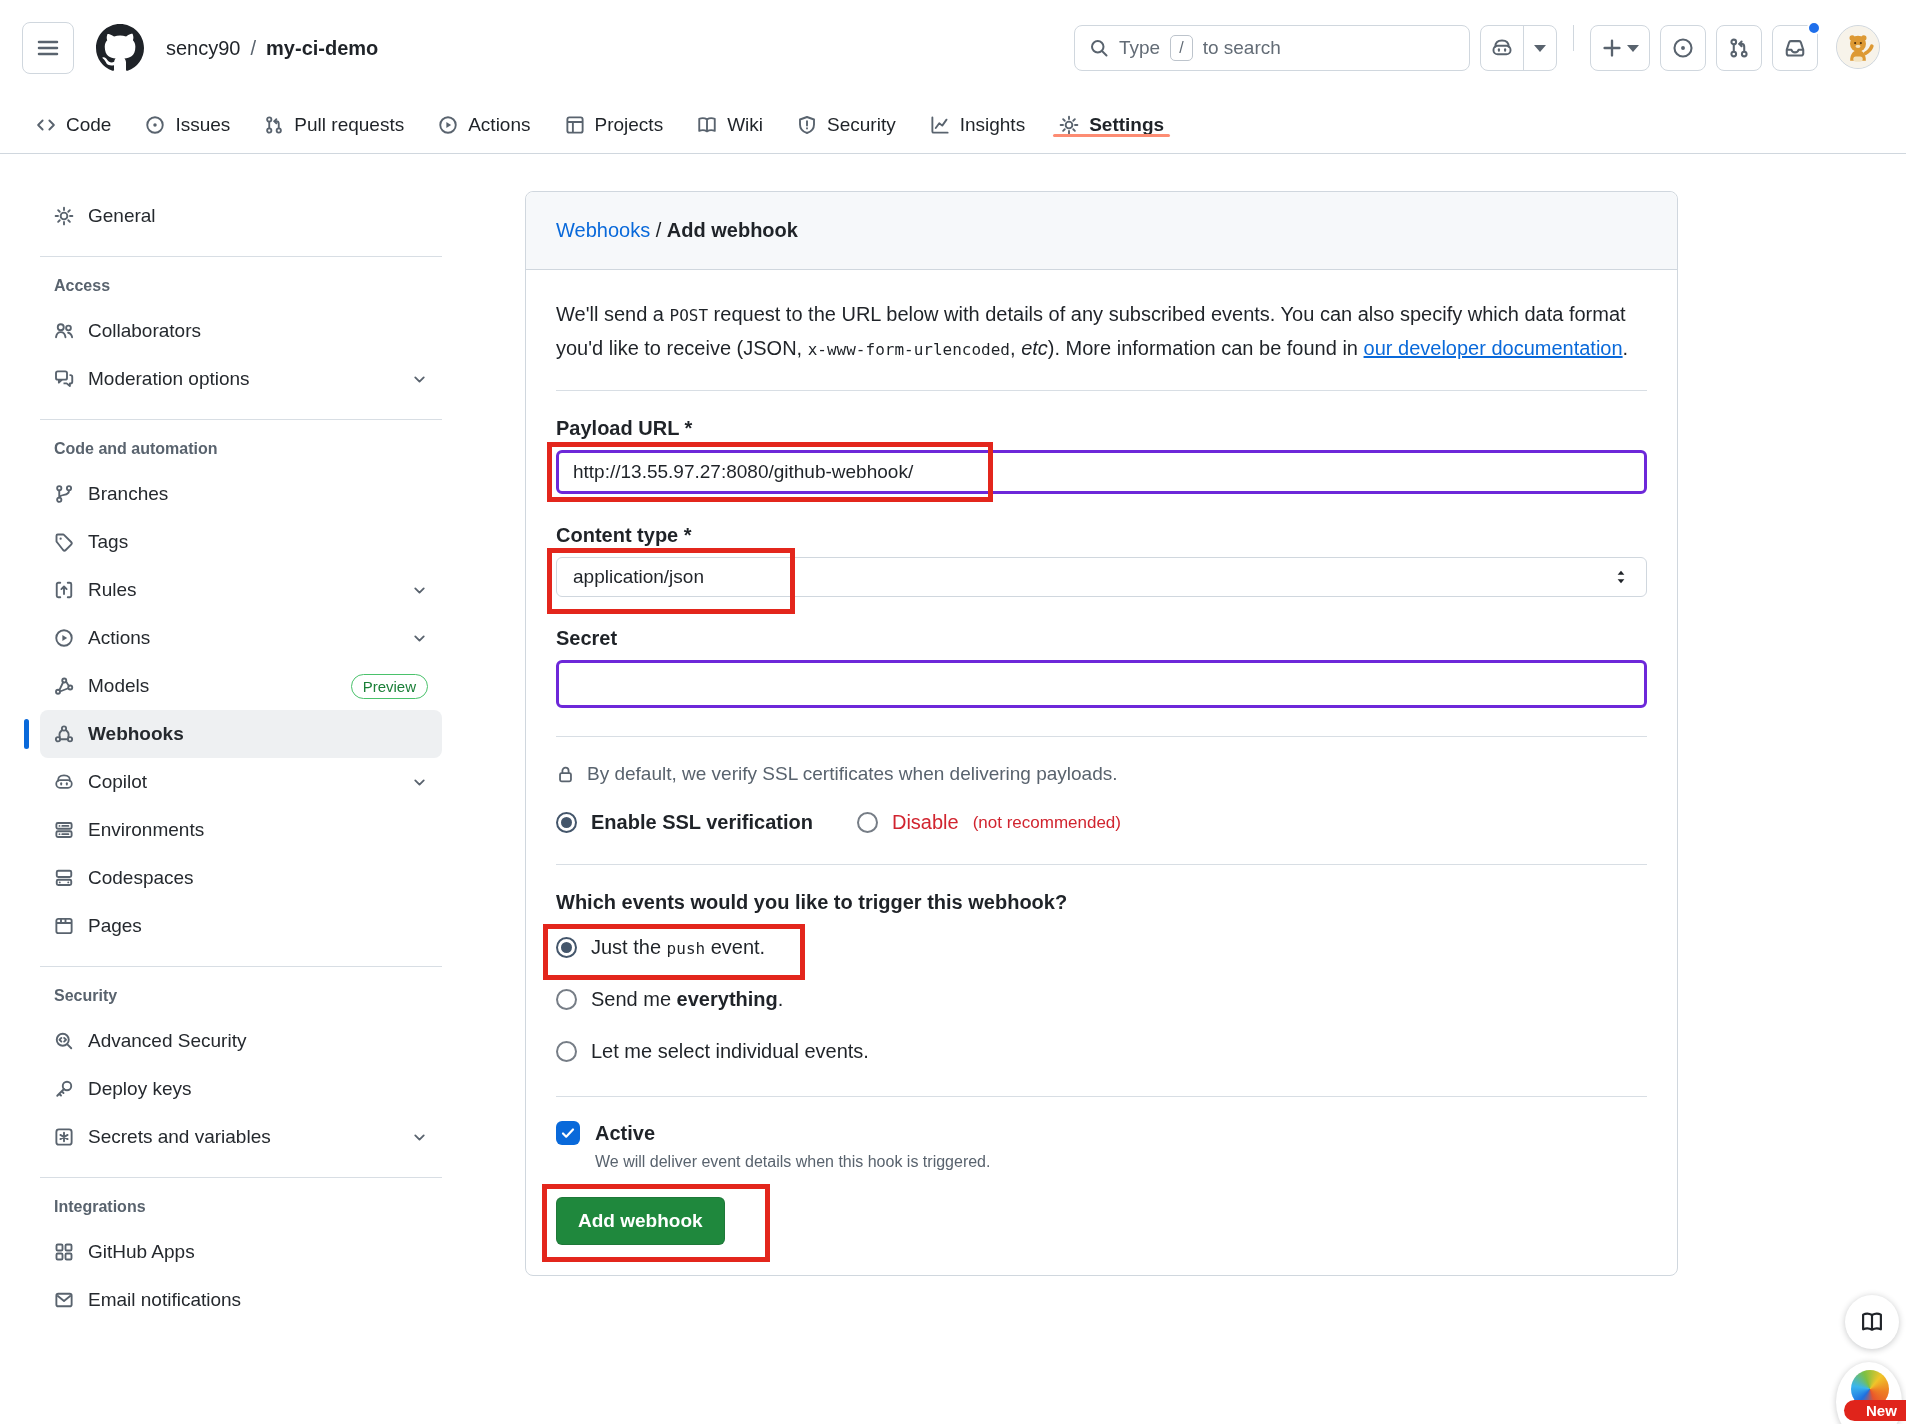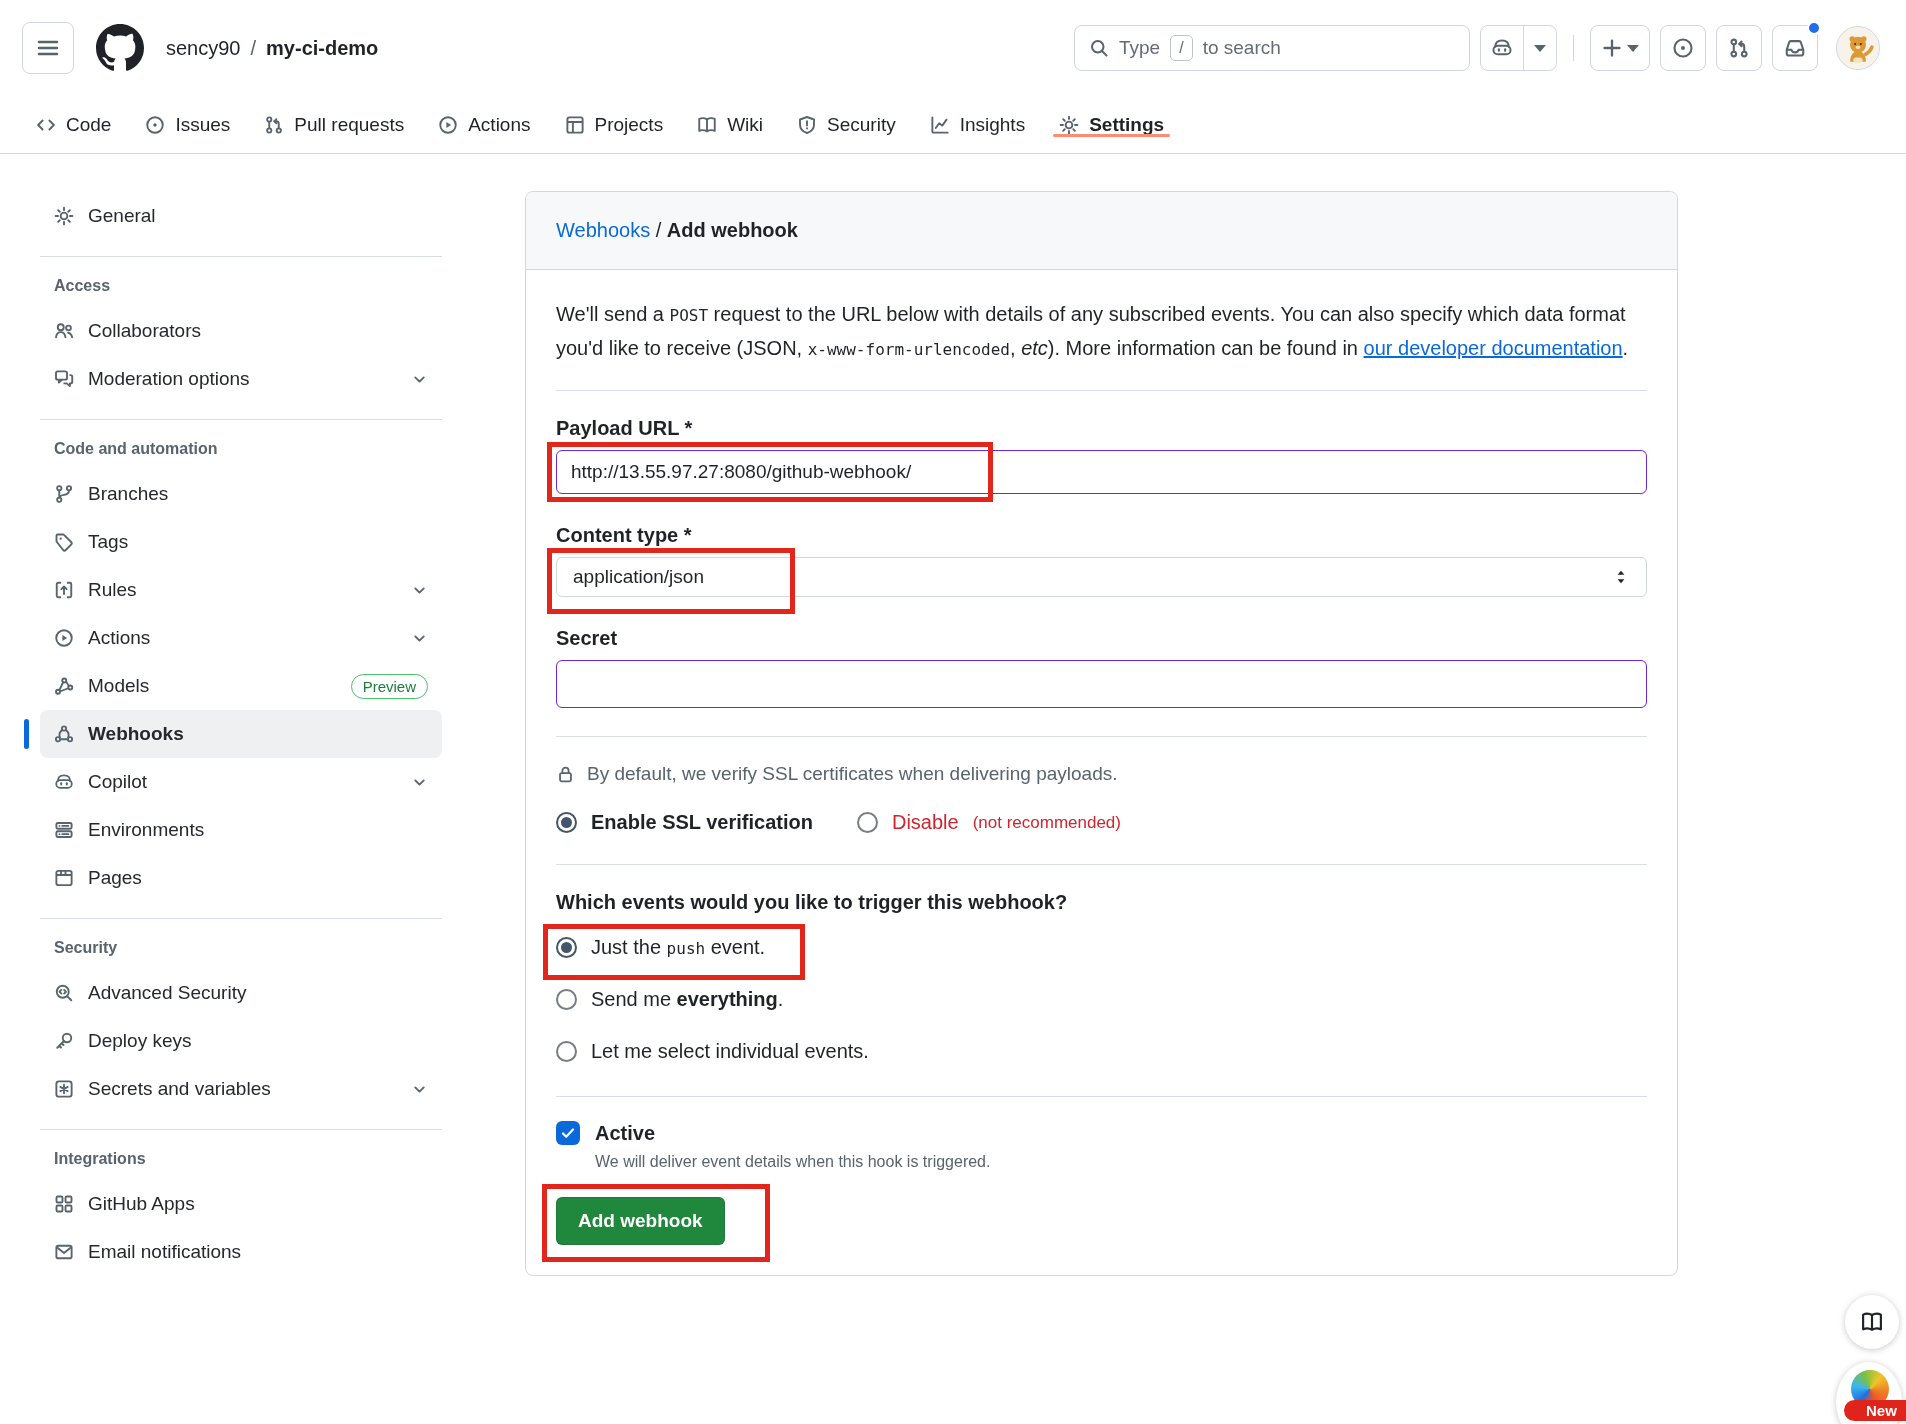--- a/index.html
+++ b/index.html
@@ -14,21 +14,21 @@
 
   
   .app-header { height:96px; display:flex; align-items:center; padding:0 26px 0 22px; }
   .hamburger-btn { width:52px; height:52px; border:1px solid #d0d7de; border-radius:8px;
     display:flex; align-items:center; justify-content:center; background:#fff; cursor:pointer; }
   .gh-logo { margin-left:22px; color:#1f2328; }
   .crumbs { margin-left:22px; font-size:20px; display:flex; align-items:center; gap:10px; white-space:nowrap; }
   .crumbs .owner { color:#1f2328; }
   .crumbs .sep { color:#59636e; font-weight:400; }
   .crumbs .repo { font-weight:700; }
-  .header-right { margin-left:auto; display:flex; align-items:center; gap:10px; }
+  .header-right { margin-left:auto; display:flex; gap:10px; }
   .search-box { width:396px; height:46px; border:1px solid #d0d7de; border-radius:8px; background:#fff;
     display:flex; align-items:center; gap:10px; padding:0 14px; color:#636c76; font-size:19px; cursor:text; }
   .slash-key { border:1px solid #bdc4cc; border-radius:5px; padding:0px 8px; font-size:16px; line-height:24px; color:#636c76; }
   .icon-btn { height:46px; min-width:46px; border:1px solid #d0d7de; border-radius:8px; background:#fff;
     display:flex; align-items:center; justify-content:center; cursor:pointer; }
   .split { padding:0; overflow:hidden; }
   .split .cell { height:100%; display:flex; align-items:center; justify-content:center; padding:0 10px; }
   .split .cell + .cell { border-left:1px solid #d0d7de; }
   .hdr-divider { width:1px; height:26px; background:#d0d7de; margin:0 6px; }
   .caret { width:0; height:0; border-left:6px solid transparent; border-right:6px solid transparent; border-top:7px solid #59636e; }
@@ -66,21 +66,21 @@
     padding:27px 30px; font-size:20px; }
   .card-header a { color:#0969da; text-decoration:none; cursor:pointer; }
   .card-header .cur { font-weight:700; }
   .card-body { padding:28px 30px 30px 30px; }
   .desc { font-size:20px; line-height:33px; color:#1f2328; max-width:1080px; margin-bottom:24px; }
   .mono { font-family:"DejaVu Sans Mono","Liberation Mono",monospace; font-size:16px; }
   .desc a { color:#0969da; text-decoration:underline; cursor:pointer; }
   .form-hr { border:0; border-top:1px solid #d8dee4; margin:0 0 26px 0; }
   .fgroup { margin-bottom:30px; }
   .flabel { font-size:20px; font-weight:700; margin-bottom:10px; }
-  .text-input { width:100%; height:44px; border:1px solid #6d28d9; border-radius:6px; font-size:19px;
+  .text-input { width:100%; height:44px; border:3px solid #6d28d9; border-radius:6px; font-size:19px;
     padding:0 14px; color:#1f2328; background:#fff; font-family:"Liberation Sans",sans-serif; outline:none; }
   .select-box { width:100%; height:40px; border:1px solid #d0d7de; border-radius:6px; font-size:19px;
     display:flex; align-items:center; padding:0 16px; cursor:pointer; background:#fff; }
   .select-box .updown { margin-left:auto; }
   .secret-input { height:48px; }
   .rel { position:relative; }
   .red-box { position:absolute; border:5px solid #e3261c; pointer-events:none; z-index:5; }
 
   .ssl-head { font-size:20px; font-weight:700; margin-bottom:16px; }
   .ssl-note { display:flex; align-items:center; gap:12px; color:#59636e; font-size:19px; margin-bottom:26px; }
@@ -435,20 +435,30 @@
           <svg width="20" height="20" viewBox="0 0 16 16" stroke="currentColor" fill="none" stroke-width="1.5" stroke-linecap="round">
             <rect x="1.9" y="2.4" width="12.2" height="4.6" rx="1.2"></rect>
             <rect x="1.9" y="9" width="12.2" height="4.6" rx="1.2"></rect>
             <path d="M4.4 4.7h.01M4.4 11.3h.01M6.6 4.7h4.9M6.6 11.3h4.9"></path>
           </svg>
         </span>
       <span class="lbl">Environments</span>
     </div>
     <div class="side-item">
       <span class="ic">
+          <svg width="20" height="20" viewBox="0 0 16 16" stroke="currentColor" fill="none" stroke-width="1.5" stroke-linecap="round">
+            <rect x="2.2" y="2.2" width="11.6" height="5" rx="1.2"></rect>
+            <rect x="2.2" y="9.4" width="11.6" height="4.2" rx="1.2"></rect>
+            <path d="M4.6 11.5h.01M11.4 11.5h.01"></path>
+          </svg>
+        </span>
+      <span class="lbl">Codespaces</span>
+    </div>
+    <div class="side-item">
+      <span class="ic">
           <svg width="20" height="20" viewBox="0 0 16 16" stroke="currentColor" fill="none" stroke-width="1.5">
             <rect x="1.9" y="2.3" width="12.2" height="11.4" rx="1.5"></rect>
             <path d="M1.9 5.6h12.2M5.6 2.3v3.3M9.2 2.3v3.3"></path>
           </svg>
         </span>
       <span class="lbl">Pages</span>
     </div>
     <hr class="side-divider">
     <div class="side-section-title">Security</div>
     <div class="side-item">

